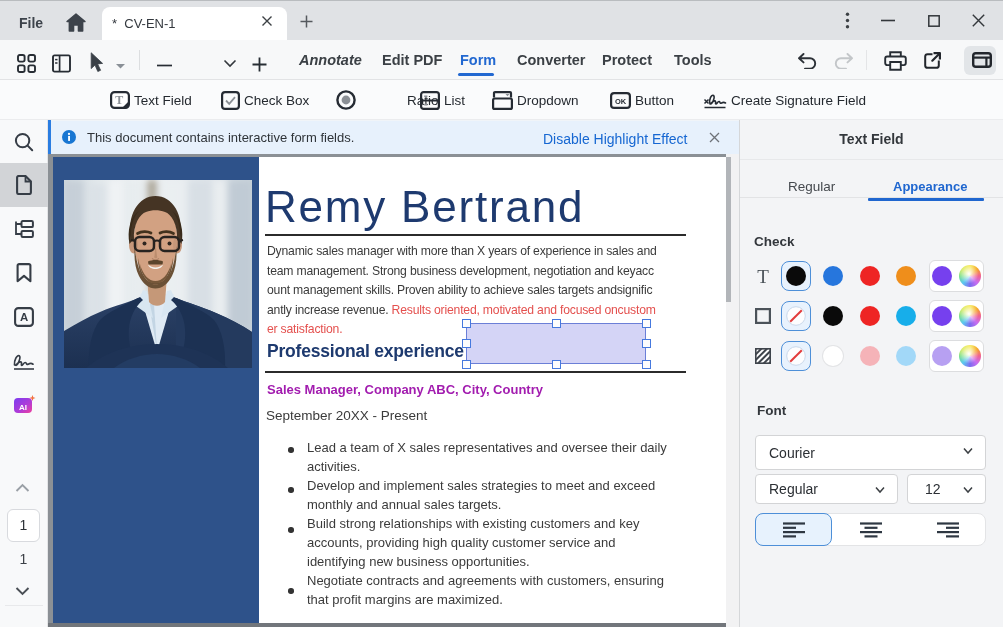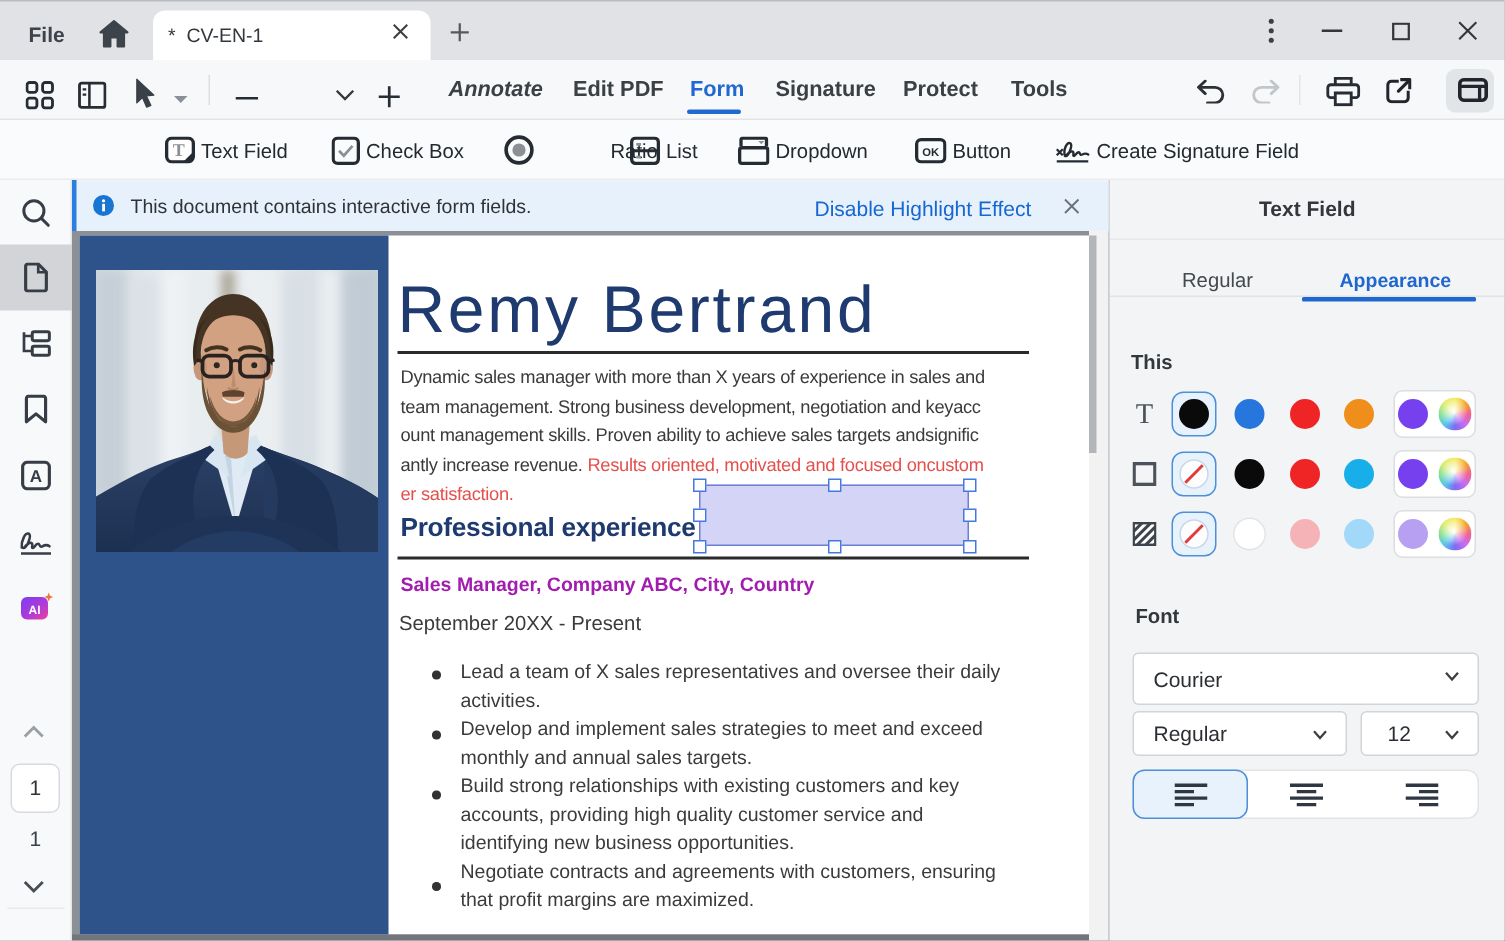--- a/index.html
+++ b/index.html
@@ -132,21 +132,21 @@
 <svg class="abs" style="left:223px; top:59px;" width="14" height="9" viewBox="0 0 14 9">
     <path d="M1.5 1.5 L7 7 L12.5 1.5" fill="none" stroke="#33383d" stroke-width="1.6"></path>
   </svg>
 <svg class="abs" style="left:252px; top:57px;" width="15" height="15" viewBox="0 0 15 15">
     <path d="M7.5 0.5 V14.5 M0.5 7.5 H14.5" stroke="#272d34" stroke-width="1.8"></path>
   </svg>
 <div class="abs menu" style="left:299px;font-style:italic;">Annotate</div>
 <div class="abs menu" style="left:382px;">Edit PDF</div>
 <div class="abs menu" style="left:460px; color:#2268d1;">Form</div>
 <div class="abs" style="left:458px; top:73px; width:36px; height:3px; background:#2268d1; border-radius:2px;"></div>
-<div class="abs menu" style="left:517px;">Signature</div>
+<div class="abs menu" style="left:517px;">Converter</div>
 <div class="abs menu" style="left:602px;">Protect</div>
 <div class="abs menu" style="left:674px;">Tools</div>
 <svg class="abs" style="left:797px; top:53px;" width="20" height="16" viewBox="0 0 20 16">
   <path d="M6.5 1 L2 5.2 L6.5 9.4 M2 5.2 H13 a5.2 5.2 0 0 1 0 10.4 H8" fill="none" stroke="#2c3137" stroke-width="1.9" stroke-linecap="round" stroke-linejoin="round"></path>
 </svg>
 <svg class="abs" style="left:834px; top:53px;" width="20" height="16" viewBox="0 0 20 16">
   <path d="M13.5 1 L18 5.2 L13.5 9.4 M18 5.2 H7 a5.2 5.2 0 0 0 0 10.4 H12" fill="none" stroke="#c3c6c9" stroke-width="1.9" stroke-linecap="round" stroke-linejoin="round"></path>
 </svg>
 <div class="abs sep2" style="left:866px; background:#e4e5e7;"></div>
 <svg class="abs" style="left:884px; top:51px;" width="23" height="20" viewBox="0 0 23 20">
@@ -357,21 +357,21 @@
 <div class="abs handle" style="left:551.5px; top:359.5px;"></div>
 <div class="abs handle" style="left:641.5px; top:359.5px;"></div>
 
 <div class="abs panel"></div>
 <div class="abs panel-title">Text Field</div>
 <div class="abs ptab" style="left:788px; color:#45494e;">Regular</div>
 <div class="abs ptab" style="left:893px; color:#1f66cf; font-weight:bold; font-size:13px;">Appearance</div>
 <div class="abs tabline"></div>
 <div class="abs" style="left:740px; top:158.5px; width:263px; height:1px; background:#e7e8ea;"></div>
 <div class="abs apunderline"></div>
-<div class="abs plabel" style="left:754px; top:234px;">This</div>
+<div class="abs plabel" style="left:754px; top:234px;">Check</div>
 <div class="abs plabel" style="left:757px; top:403px;">Font</div>
 
 <div class="abs" style="left:754px; top:266px; width:18px; text-align:center; font-family:'Liberation Serif',serif; font-size:19px; color:#4b5259;">T</div>
 <svg class="abs" style="left:755px; top:308px;" width="16" height="16" viewBox="0 0 16 16">
     <rect x="1.1" y="1.1" width="13.8" height="13.8" fill="none" stroke="#4b5259" stroke-width="2.2"></rect>
   </svg>
 <svg class="abs" style="left:755px; top:348px;" width="16" height="16" viewBox="0 0 16 16">
   <defs>
       <pattern id="hatch" width="4" height="4" patternTransform="rotate(45)" patternUnits="userSpaceOnUse">
         <rect width="4" height="4" fill="#fff"></rect>

